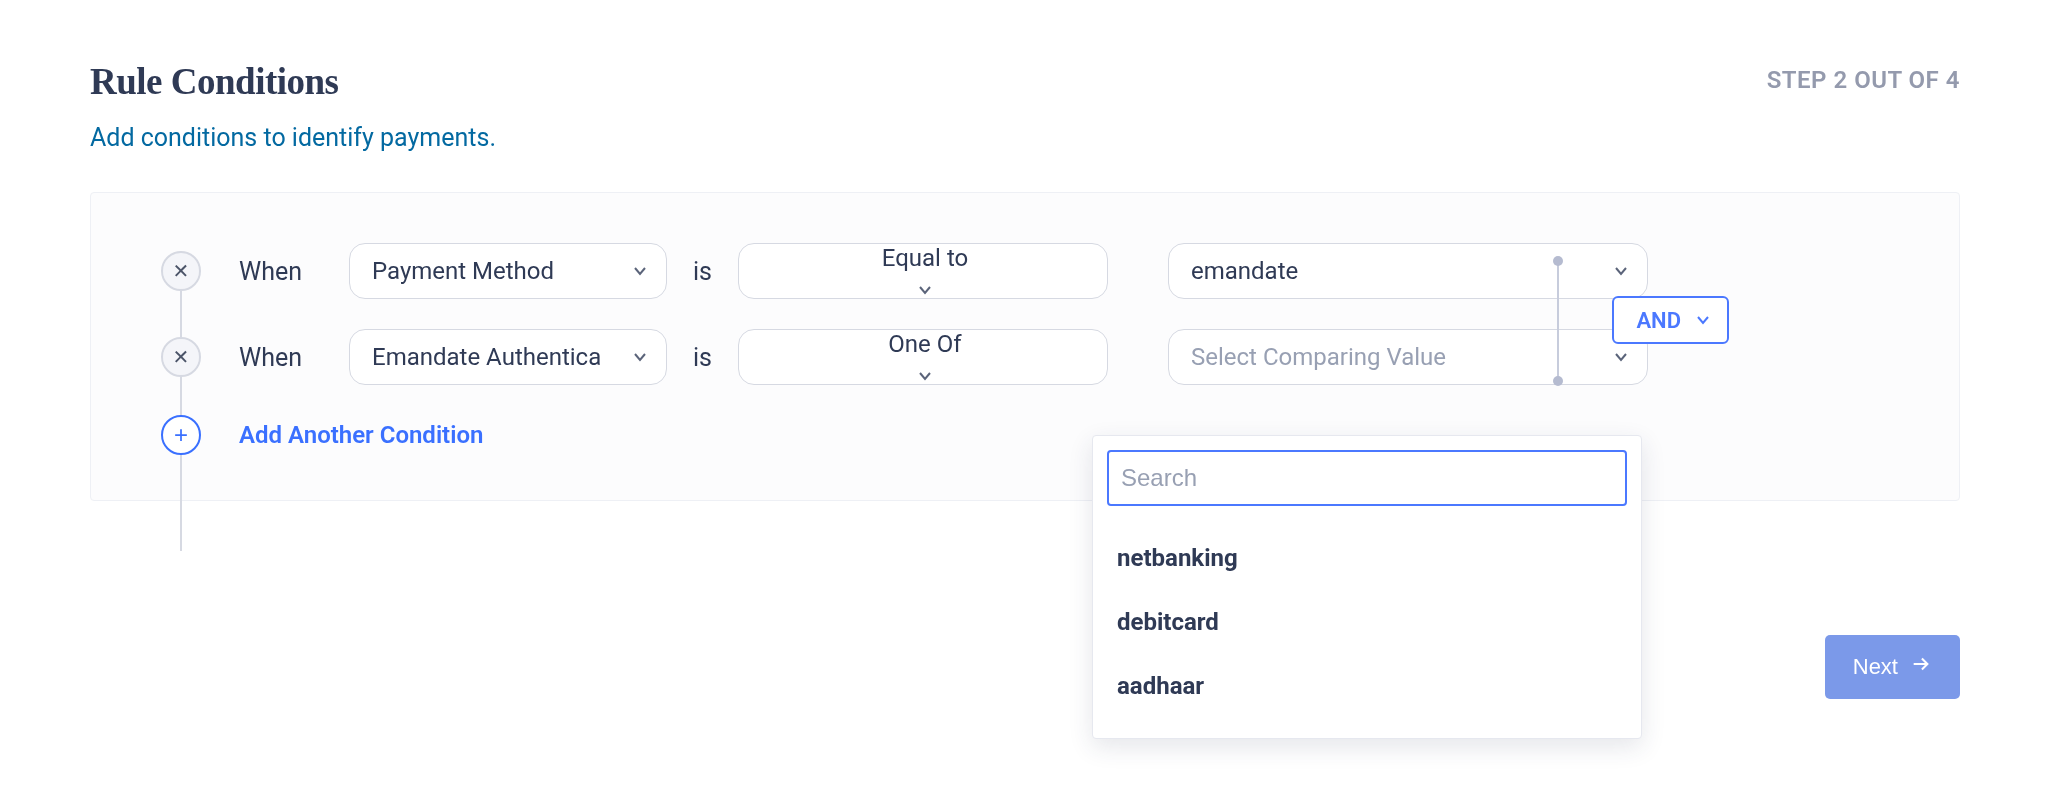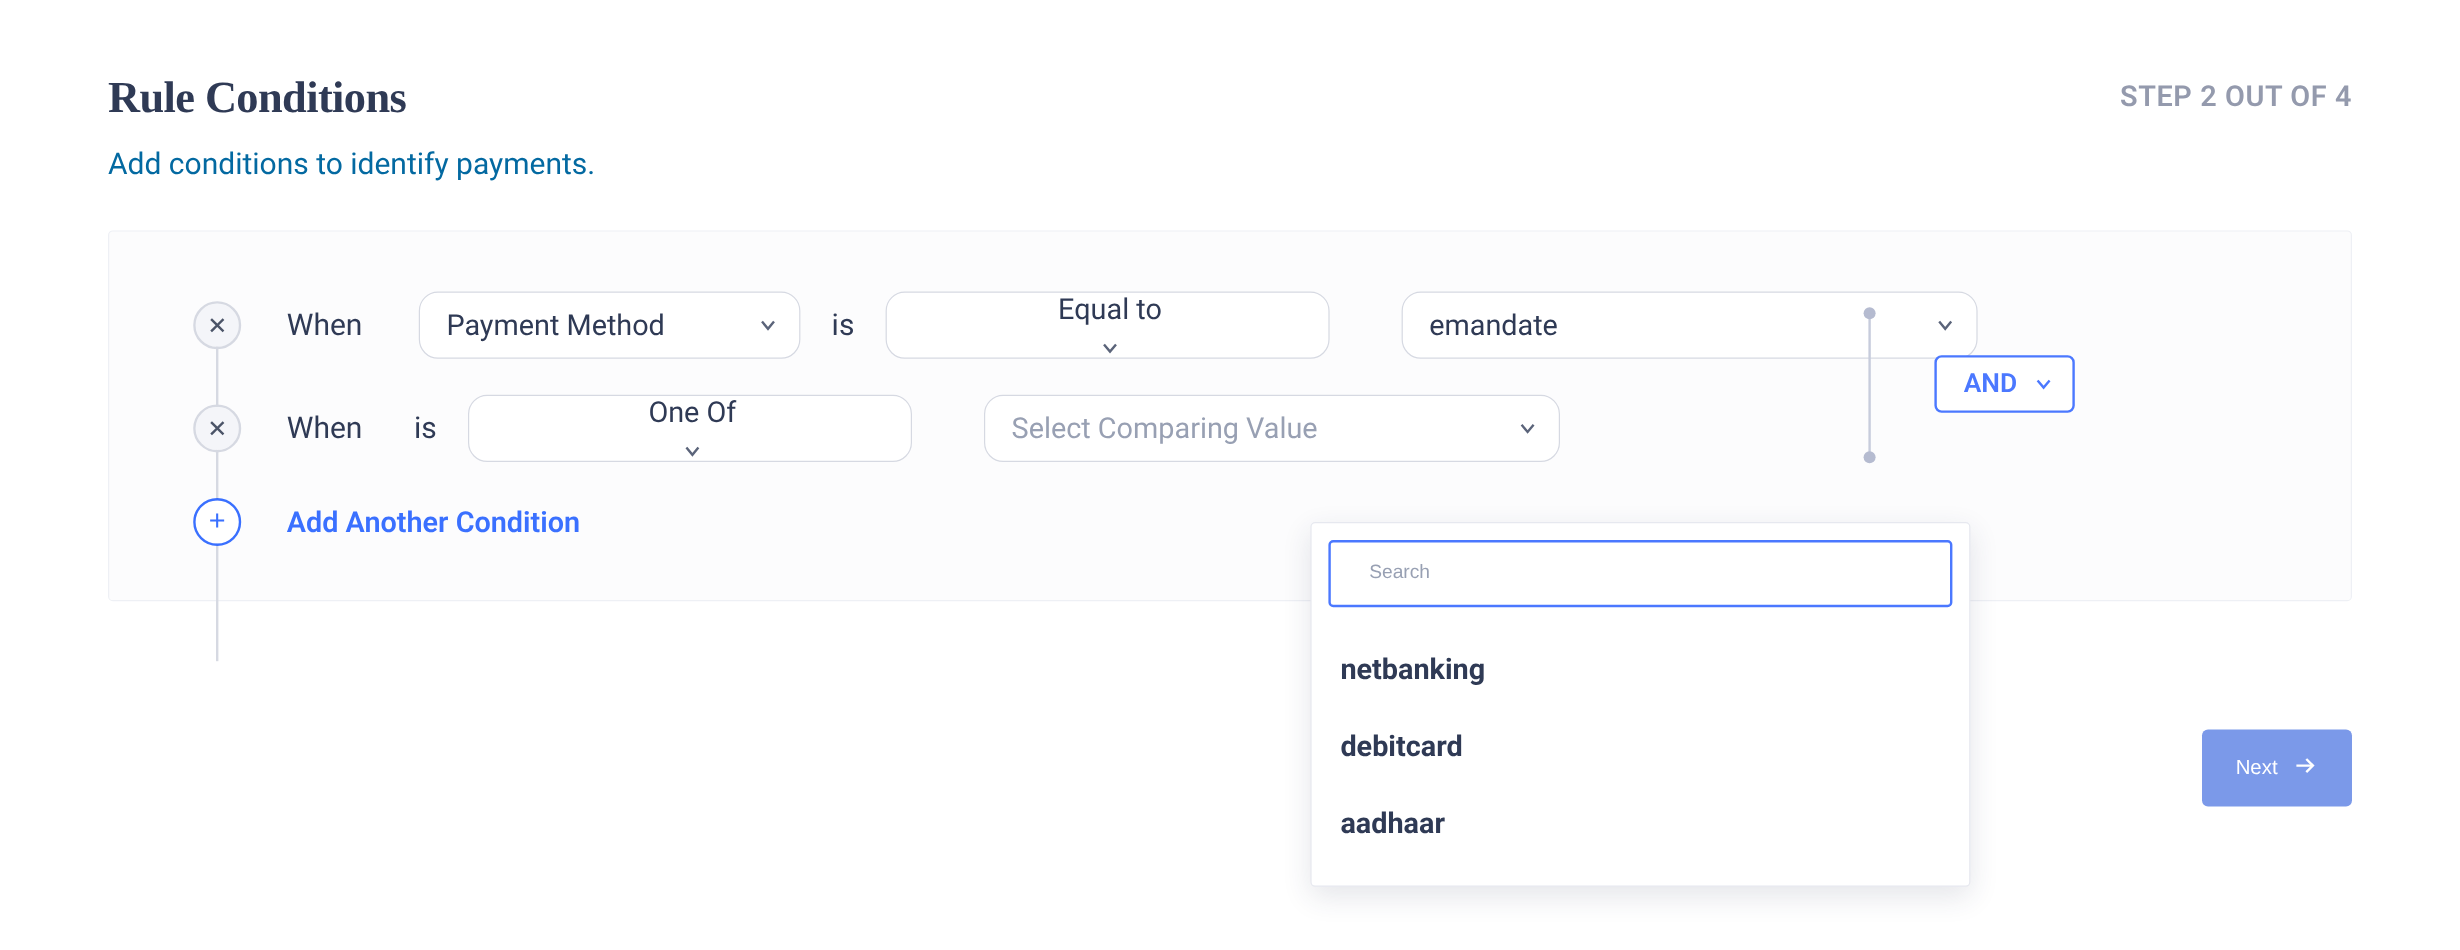--- a/index.html
+++ b/index.html
@@ -171,45 +171,45 @@
   border-radius: 4px;
   box-shadow: 0 8px 24px rgba(40,50,80,0.12);
   padding: 14px 14px 20px 14px;
   z-index: 10;
 }
 .dropdown .search {
   width: 100%;
   height: 56px;
   border: 2px solid #4b78ff;
   border-radius: 4px;
-  padding: 0 32px;
-  font-size: 16px;
+  padding: 0 12px;
+  font-size: 24px;
   color: #2f3a55;
   outline: none;
   margin-bottom: 20px;
 }
 .dropdown .search::placeholder { color: #98a0b3; }
 .dropdown .opt {
   padding: 18px 10px;
   font-size: 24px;
   font-weight: 700;
   color: #2f3a55;
   cursor: pointer;
 }
 .next-btn {
   position: absolute;
   right: 90px;
-  top: 608px;
+  top: 635px;
   height: 64px;
   padding: 0 28px;
   background: #7b99e9;
   color: #fff;
   border: none;
   border-radius: 5px;
-  font-size: 17px;
+  font-size: 22px;
   display: flex;
   align-items: center;
   gap: 12px;
   cursor: pointer;
 }
 .next-btn svg { width:22px; height:22px; stroke:#fff; stroke-width:2.2; fill:none; }
 </style>
 </head>
 <body>
 
@@ -252,20 +252,28 @@
           </svg>
         </span>
     </div>
   </div>
 
   <div class="row">
     <button class="remove-btn">
       <span>✕</span>
     </button>
     <span class="when-label">When</span>
+    <div class="select-box field-select">
+      <span>Emandate Authentica</span>
+      <span class="chevron">
+          <svg viewBox="0 0 16 16">
+            <polyline points="3,5 8,11 13,5"></polyline>
+          </svg>
+        </span>
+    </div>
     <span class="is-label">is</span>
     <div class="select-box op-select">
       <span>One Of</span>
       <span class="chevron">
           <svg viewBox="0 0 16 16">
             <polyline points="3,5 8,11 13,5"></polyline>
           </svg>
         </span>
     </div>
     <div class="select-box val-select placeholder">

